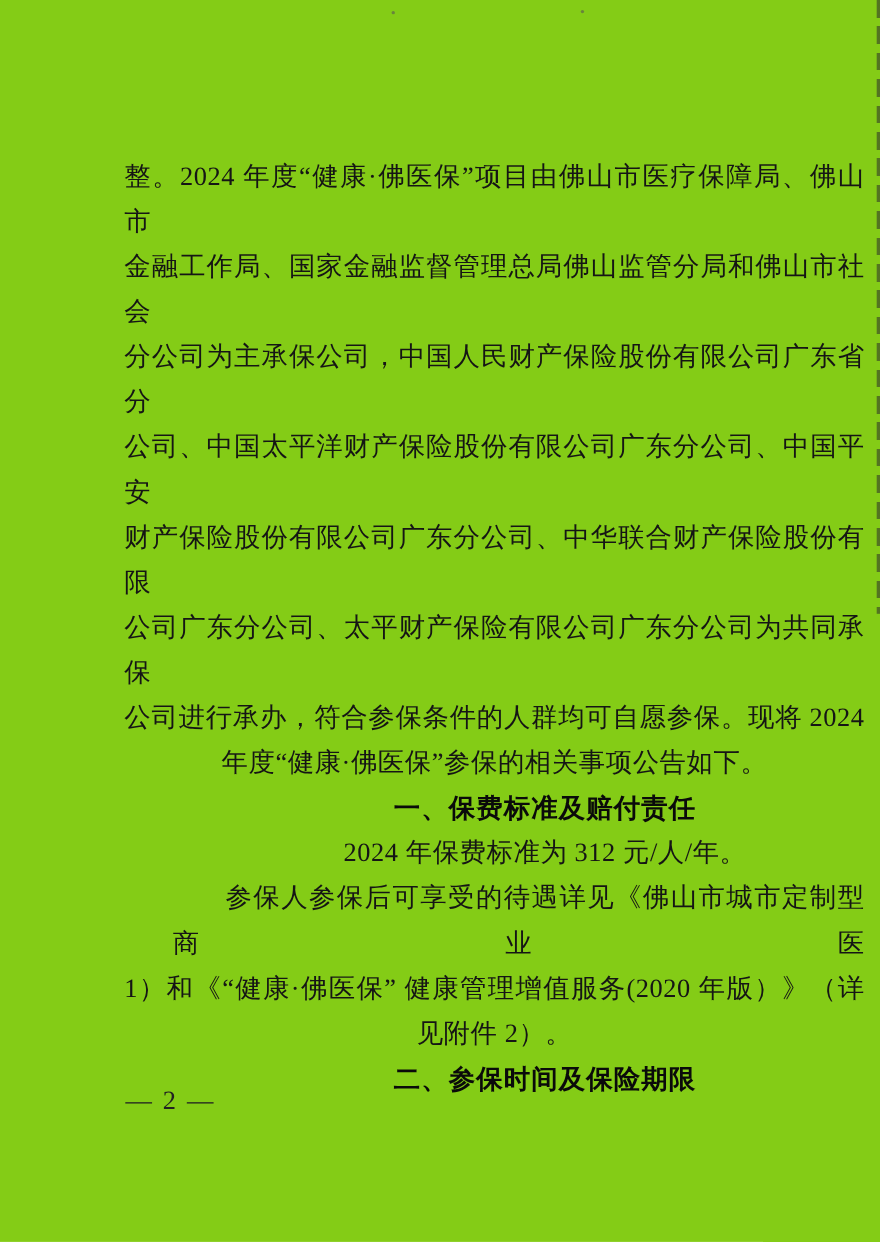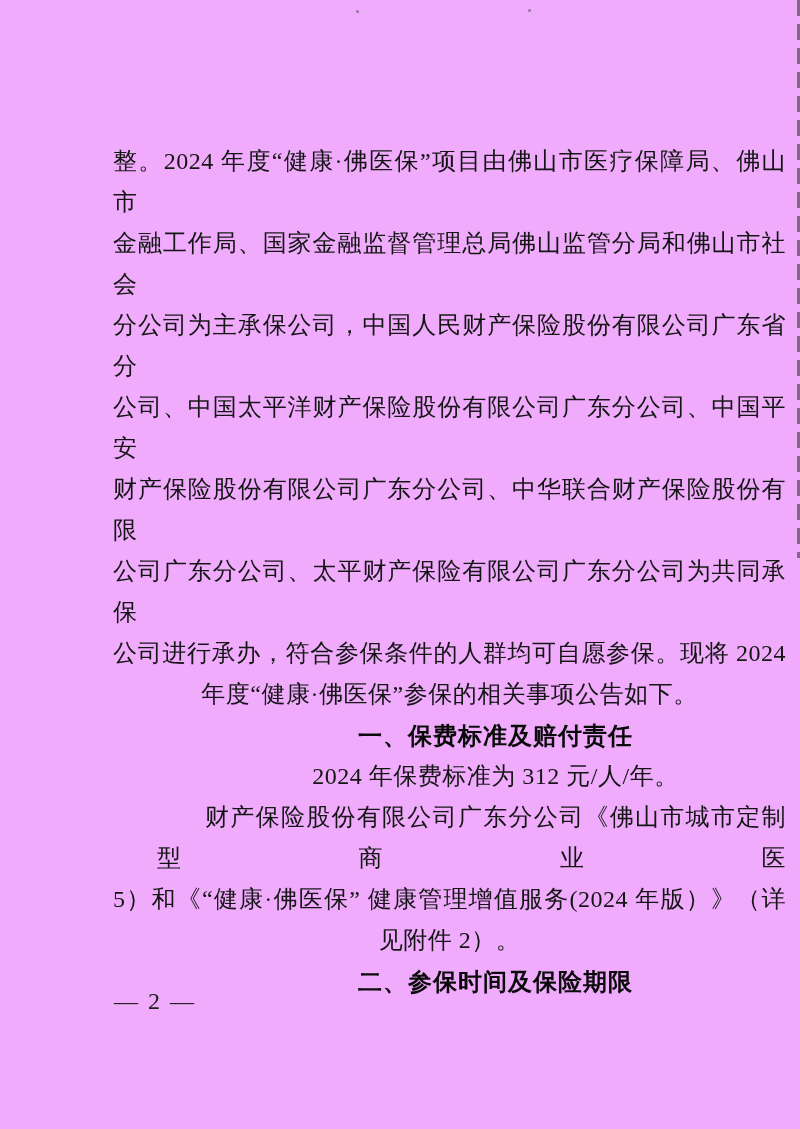--- a/index.html
+++ b/index.html
@@ -11,21 +11,21 @@
     width: 800px;
     height: 1129px;
     position: relative;
     overflow: hidden;
     font-family: "Liberation Serif", "DejaVu Serif", serif;
     color: #151515;
   }
   .page {
     position: absolute;
     inset: 0;
-    background: #f0abfc;
+    background: #84cc16;
   }
   .doc-body {
     position: absolute;
     top: 141px;
     left: 113px;
     width: 673px;
     font-size: 24px;
     line-height: 41px;
     letter-spacing: 0.5px;
   }
@@ -88,22 +88,22 @@
     <div class="line fill">整。2024 年度“健康·佛医保”项目由佛山市医疗保障局、佛山市</div>
     <div class="line fill">金融工作局、国家金融监督管理总局佛山监管分局和佛山市社会</div>
     <div class="line fill">分公司为主承保公司，中国人民财产保险股份有限公司广东省分</div>
     <div class="line fill">公司、中国太平洋财产保险股份有限公司广东分公司、中国平安</div>
     <div class="line fill">财产保险股份有限公司广东分公司、中华联合财产保险股份有限</div>
     <div class="line fill">公司广东分公司、太平财产保险有限公司广东分公司为共同承保</div>
     <div class="line fill">公司进行承办，符合参保条件的人群均可自愿参保。现将 2024</div>
     <div class="line">年度“健康·佛医保”参保的相关事项公告如下。</div>
     <div class="line heading indent">一、保费标准及赔付责任</div>
     <div class="line indent">2024 年保费标准为 312 元/人/年。</div>
-    <div class="line indent fill">财产保险股份有限公司广东分公司《佛山市城市定制型商业医</div>
-    <div class="line fill">5）和《“健康·佛医保” 健康管理增值服务(2024 年版）》（详</div>
+    <div class="line indent fill">参保人参保后可享受的待遇详见《佛山市城市定制型商业医</div>
+    <div class="line fill">1）和《“健康·佛医保” 健康管理增值服务(2020 年版）》（详</div>
     <div class="line">见附件 2）。</div>
     <div class="line heading indent">二、参保时间及保险期限</div>
 
   </div>
 
   <div class="footer-pagenum">— 2 —</div>
 
   <div class="scan-edge-artifact"></div>
   <div class="scan-speck" style="left:356px; top:10px;"></div>
   <div class="scan-speck" style="left:528px; top:9px;"></div>

